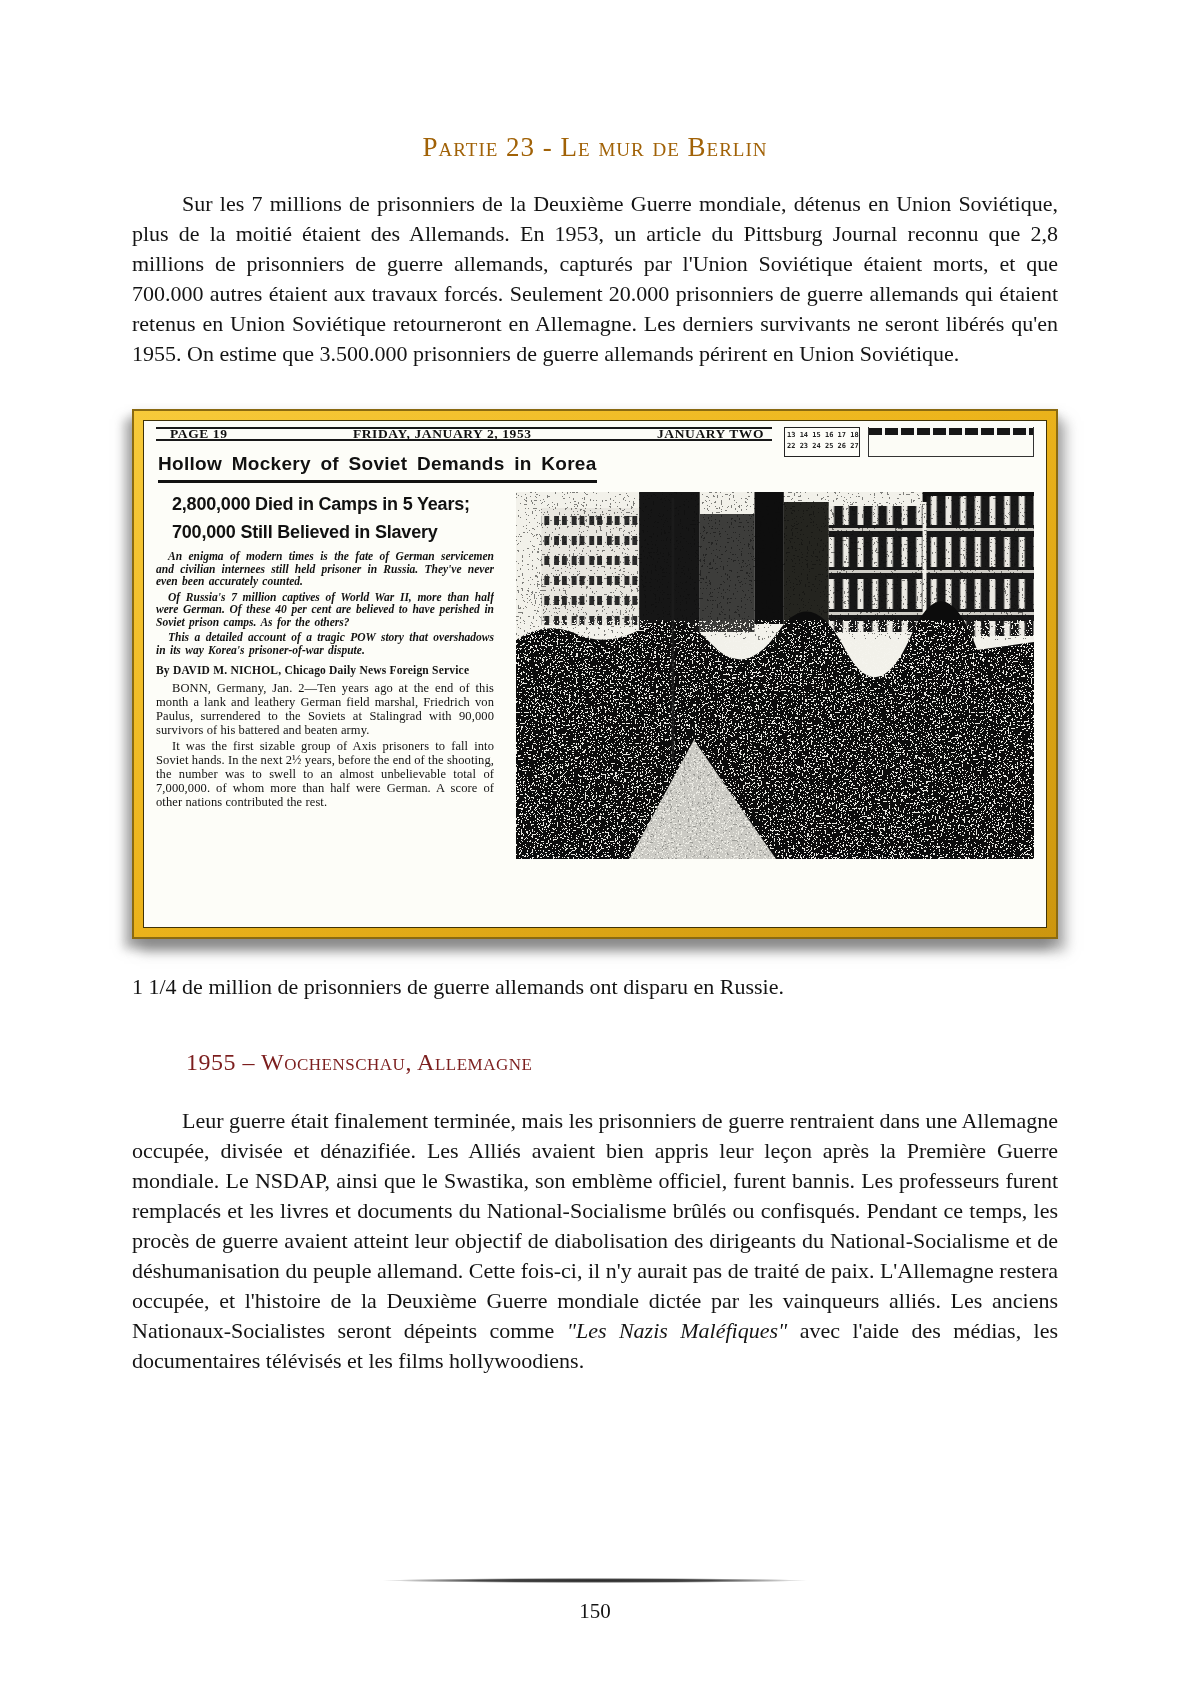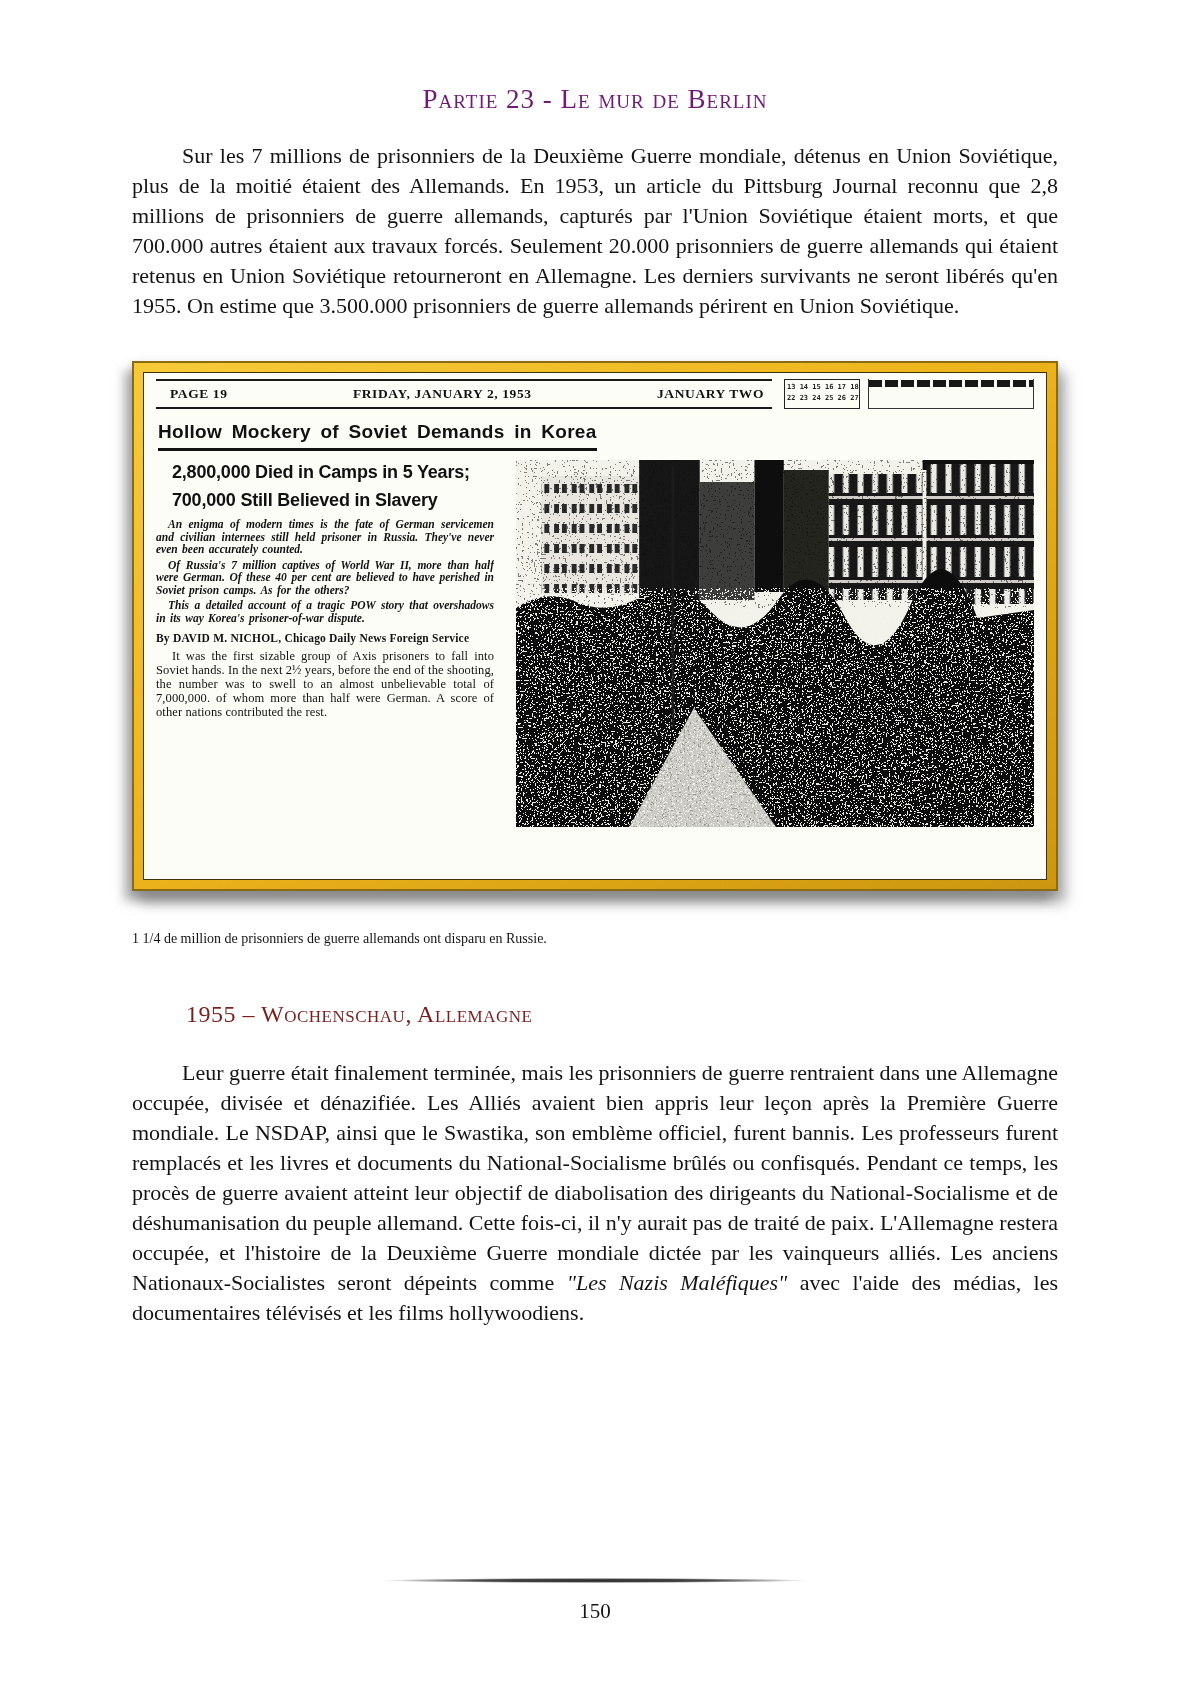--- a/index.html
+++ b/index.html
@@ -3,44 +3,44 @@
 <meta charset="utf-8">
 <style>
   html,body { margin:0; padding:0; background:#ffffff; }
   .page {
     position:relative; width:1190px; height:1683px; background:#ffffff;
     font-family:"Liberation Serif", serif; color:#141414; overflow:hidden;
   }
   .content { padding:0 132px; }
 
   .doc-title {
-    margin:0; padding-top:84px; text-align:center;
+    margin:12px; padding-top:120px; text-align:center;
     font-size:27px; font-weight:normal; font-variant:small-caps;
-    letter-spacing:1px; color:#701a75;
+    letter-spacing:1px; color:#a16207;
   }
 
   .body-para {
     margin:26px 0 0 0; font-size:22px; line-height:30px;
     text-align:justify; text-indent:50px;
   }
 
   
   .np-frame {
     position:relative; box-sizing:border-box; width:926px; height:530px;
     margin-top:40px; border:2px solid #8A6A12; padding:9px;
     background:linear-gradient(150deg,#F7CA3A 0%,#EDB51C 45%,#CC960F 100%);
     box-shadow:-8px 10px 10px rgba(120,120,120,.55), 8px 12px 12px rgba(120,120,120,.55), 0 5px 9px rgba(130,130,130,.45);
   }
   .np-inner {
     box-sizing:border-box; width:100%; height:100%;
     border:1px solid #3F3207; background:#FDFDF8; color:#111;
     padding:6px 12px 0 12px; position:relative; overflow:hidden;
   }
   .np-header {
-    box-sizing:border-box; width:616px; height:30px;
+    box-sizing:border-box; width:616px; height:14px;
     border-top:2px solid #191919; border-bottom:2px solid #191919;
     display:flex; align-items:center; justify-content:space-between;
     padding:0 8px 0 14px; font-weight:bold; font-size:13.5px; letter-spacing:.6px;
   }
   .np-calendar {
     position:absolute; top:6px; left:640px; width:76px; height:30px;
     box-sizing:border-box; border:1px solid #222; padding:2px 2px;
     font-family:"DejaVu Sans Mono", monospace; font-size:7px; font-weight:bold;
     line-height:1.5; color:#222; white-space:nowrap; overflow:hidden;
   }
@@ -76,21 +76,21 @@
     font-weight:bold; font-style:italic; font-size:11.5px; line-height:12.5px;
     text-align:justify; margin:0 0 3px 0; text-indent:12px; word-spacing:1.5px;
   }
   .np-byline { font-weight:bold; font-size:11.5px; margin:8px 0 5px; letter-spacing:.2px; }
   .np-body {
     font-size:12.5px; line-height:14px; text-align:justify;
     margin:0 0 2px 0; text-indent:16px; letter-spacing:.1px;
   }
 
   
-  .caption-1 { margin:32px 0 0 0; font-size:14px; line-height:32px; }
+  .caption-1 { margin:32px 0 0 0; font-size:22px; line-height:32px; }
   .caption-2 { margin:0; font-size:22px; line-height:32px; text-align:justify; }
 
   .sec-heading {
     margin:46px 0 0 54px; font-size:24px; font-weight:normal;
     font-variant:small-caps; letter-spacing:.5px; color:#7C1E1E;
   }
   .para-2 { margin-top:30px; }
   .nazi-italic { font-style:italic; }
 
   .footer { position:absolute; left:0; right:0; top:1578px; text-align:center; }
@@ -133,20 +133,21 @@
 
 
         <div class="np-cols">
           <div class="np-left">
             <div class="np-subhead">2,800,000 Died in Camps in 5 Years;</div>
             <div class="np-subhead" style="margin-top:0;">700,000 Still Believed in Slavery</div>
             <p class="np-intro">An enigma of modern times is the fate of German servicemen and civilian internees still held prisoner in Russia. They've never even been accurately counted.</p>
             <p class="np-intro">Of Russia's 7 million captives of World War II, more than half were German. Of these 40 per cent are believed to have perished in Soviet prison camps. As for the others?</p>
             <p class="np-intro">This a detailed account of a tragic POW story that overshadows in its way Korea's prisoner-of-war dispute.</p>
             <p class="np-byline">By DAVID M. NICHOL, Chicago Daily News Foreign Service</p>
+            <p class="np-body">BONN, Germany, Jan. 2—Ten years ago at the end of this month a lank and leathery German field marshal, Friedrich von Paulus, surrendered to the Soviets at Stalingrad with 90,000 survivors of his battered and beaten army.</p>
             <p class="np-body">It was the first sizable group of Axis prisoners to fall into Soviet hands. In the next 2½ years, before the end of the shooting, the number was to swell to an almost unbelievable total of 7,000,000. of whom more than half were German. A score of other nations contributed the rest.</p>
           </div>
 
           <div class="np-photo">
             <svg viewBox="0 0 530 367" preserveAspectRatio="none" aria-hidden="true">
               <defs>
                 <pattern id="colon" width="15" height="42" patternUnits="userSpaceOnUse">
                   <rect width="15" height="42" fill="#181818"></rect>
                   <rect x="4.5" y="3" width="6" height="30" fill="#ECEAE4"></rect>
                   <rect x="0" y="36" width="15" height="3" fill="#CFCDC6"></rect>

